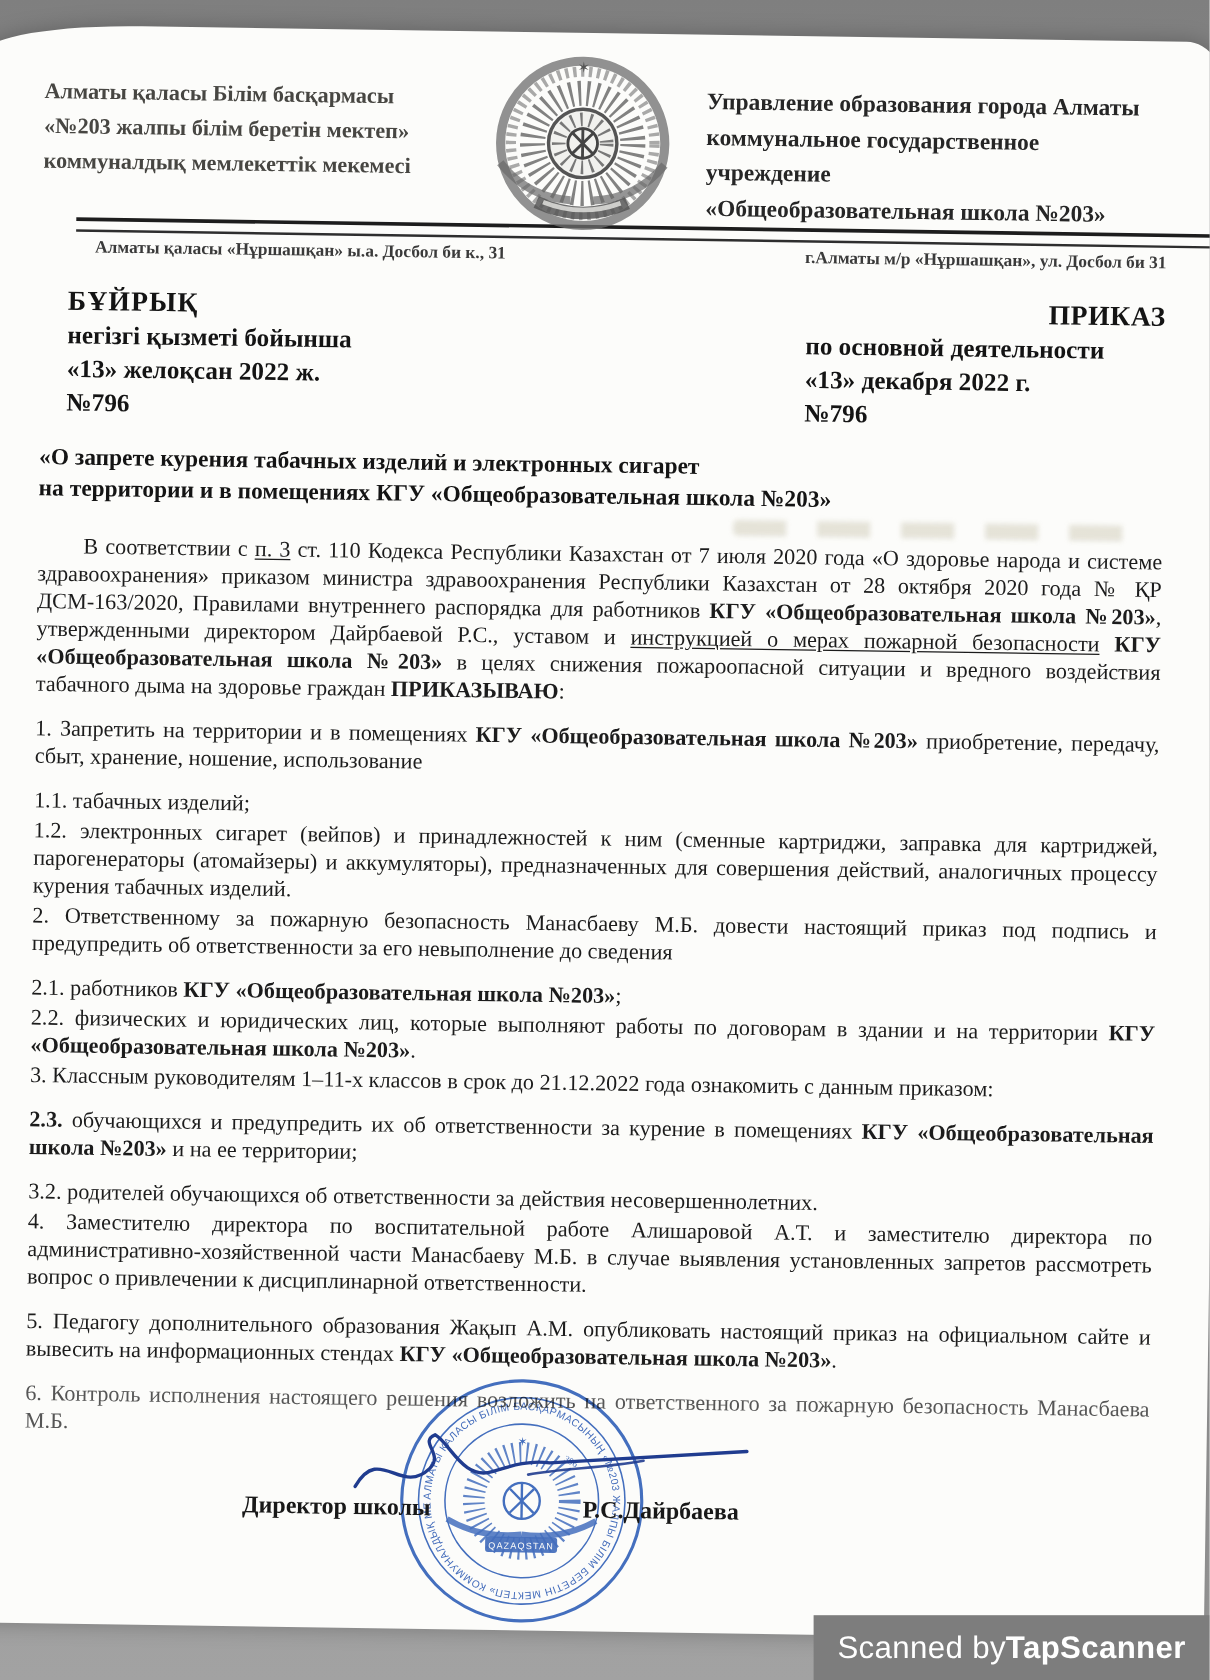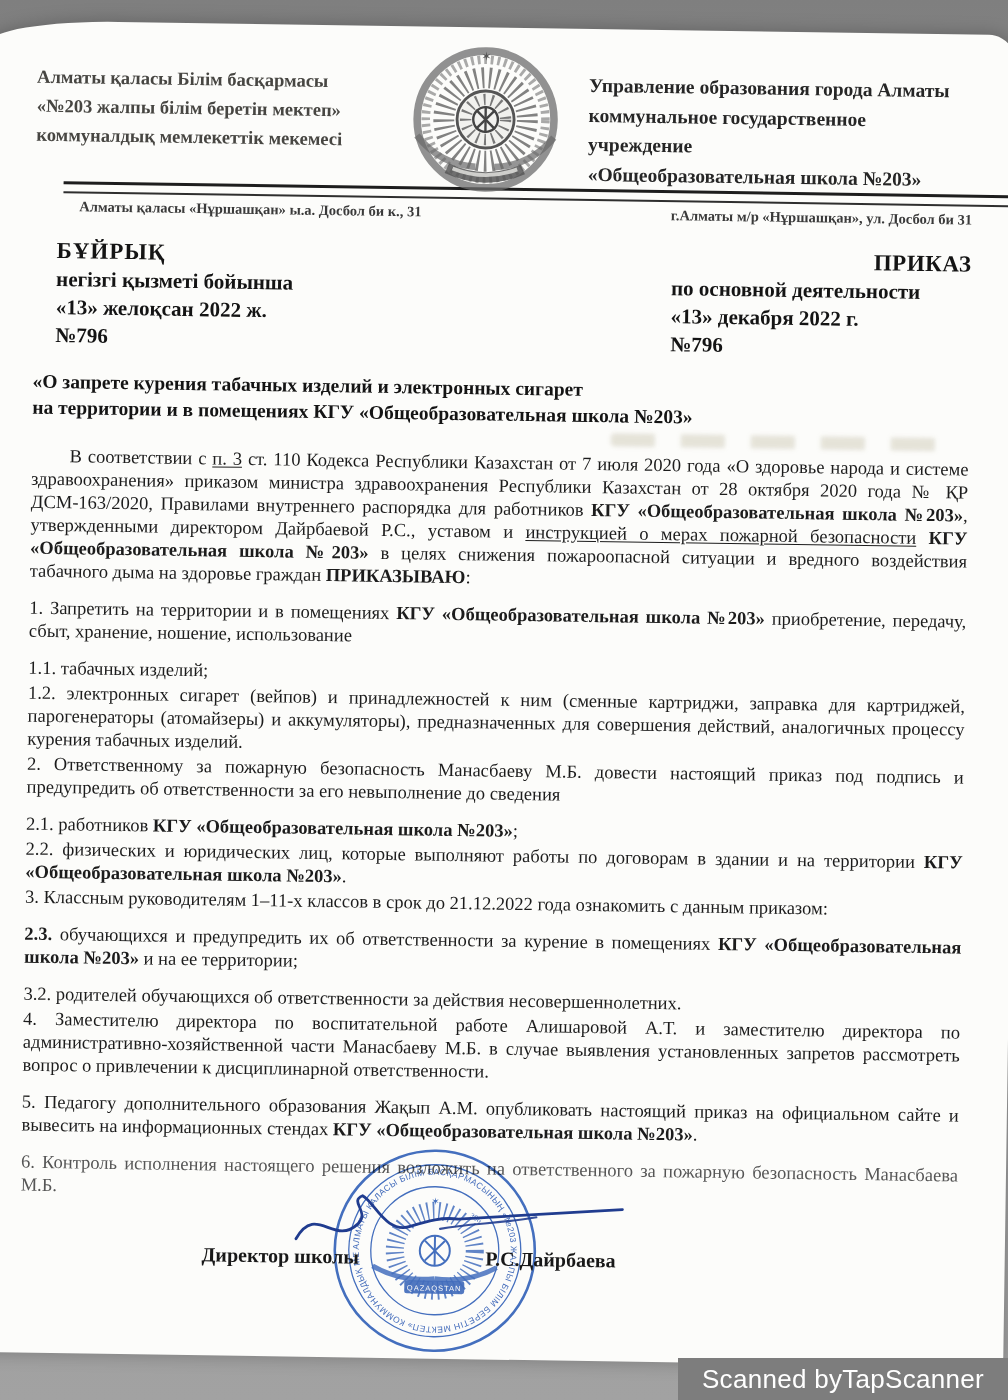--- a/index.html
+++ b/index.html
@@ -44,24 +44,24 @@
 
   
   .sig-block{position:relative;height:150px;margin-top:4px;}
   .stamp{position:absolute;left:309px;top:-62px;width:212px;height:212px;opacity:.9;
          mix-blend-mode:multiply;z-index:1;}
   .sig-row{position:absolute;left:182px;top:40px;width:414px;display:flex;justify-content:space-between;z-index:3;}
   .sig-role,.sig-name{font-size:20px;font-weight:700;color:#181818;}
   .sig-ink{position:absolute;left:270px;top:-18px;z-index:4;}
 
   
-  .scanbar{position:absolute;right:0;bottom:0;width:330px;height:42px;background:#7d7d7d;
+  .scanbar{position:absolute;right:0;bottom:0;width:330px;height:54px;background:#7d7d7d;
            display:flex;align-items:center;justify-content:center;z-index:10;
            font-family:"Liberation Sans",sans-serif;color:#fff;font-size:26px;letter-spacing:.3px;}
-  .scanbar .bold{font-weight:400;}
+  .scanbar .bold{font-weight:700;}
 </style>
 </head>
 <body>
 
 <div class="page">
   <div class="content">
 
     <div class="hdr">
       <div class="org-left">
           <div>Алматы қаласы Білім басқармасы</div>

